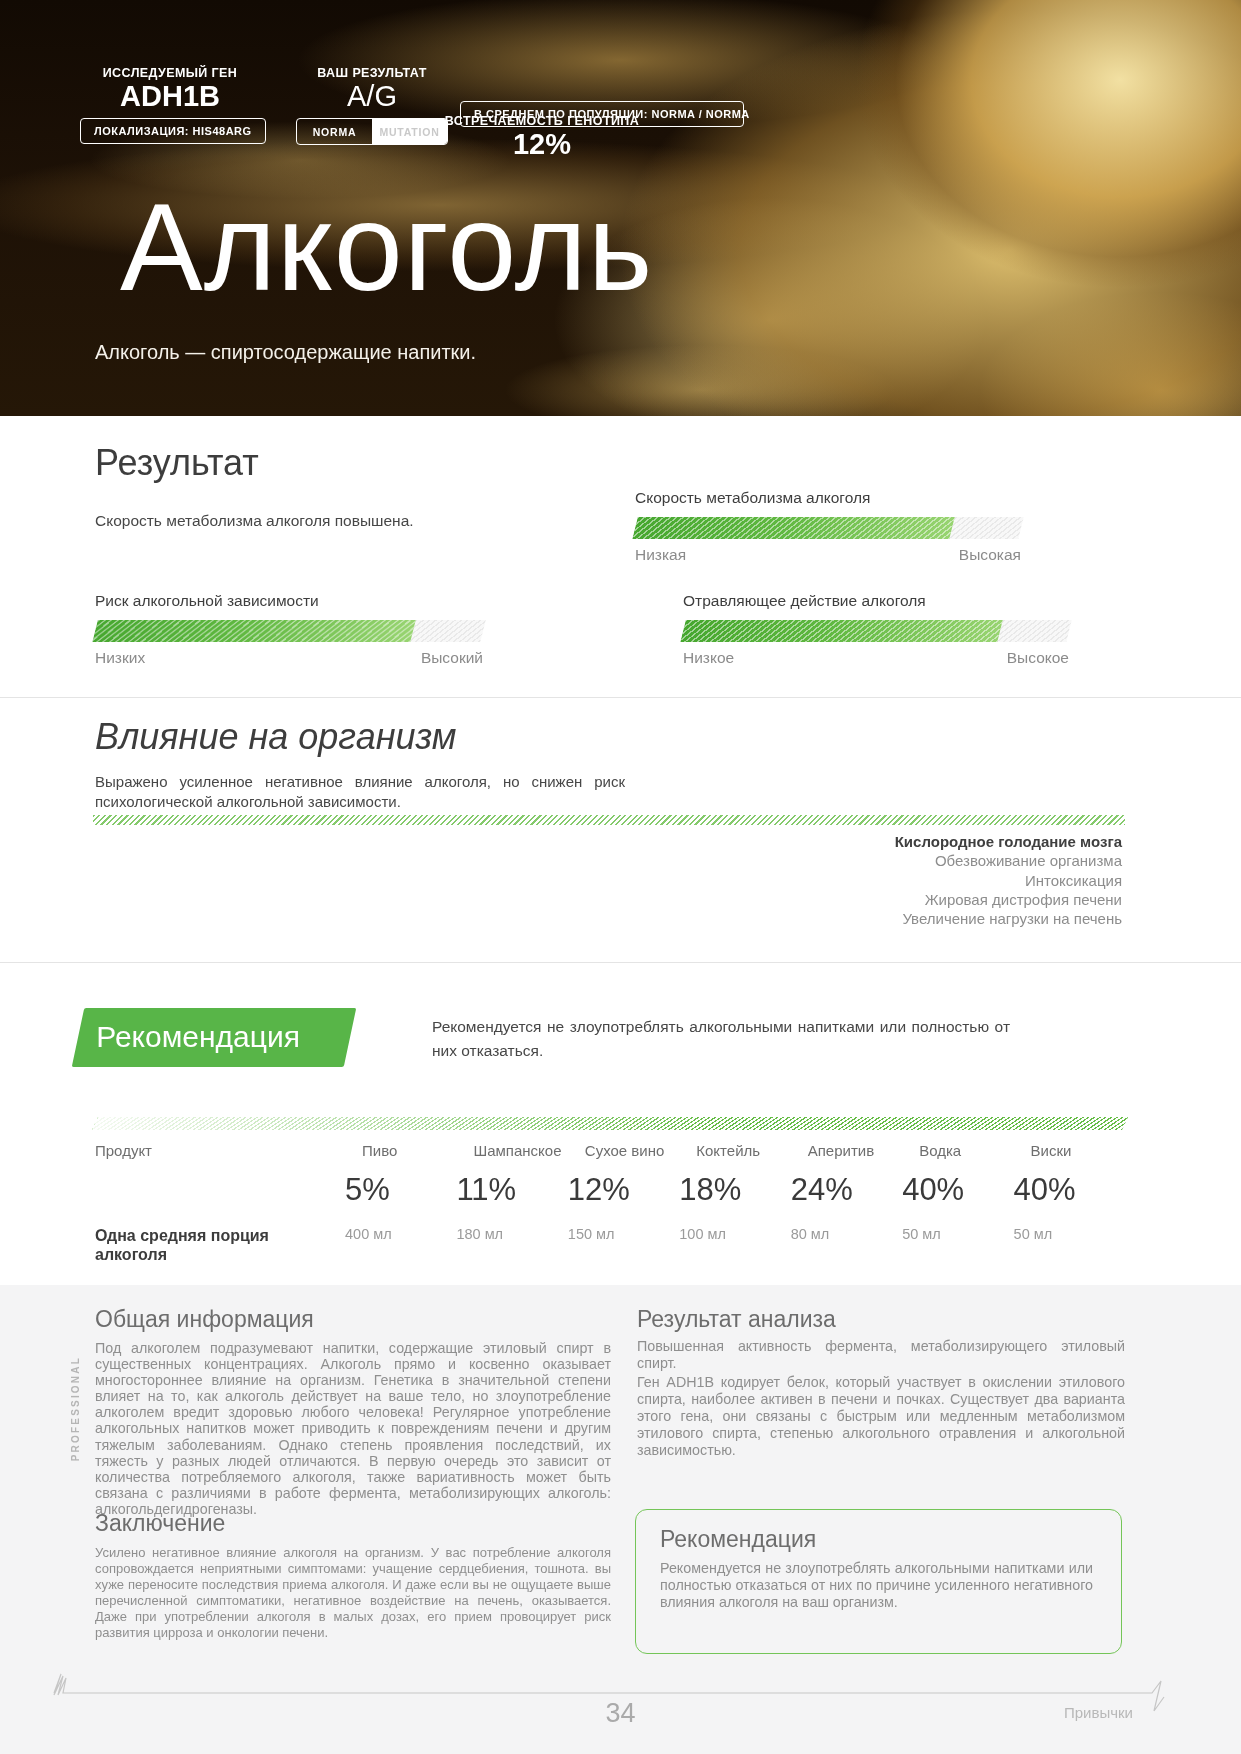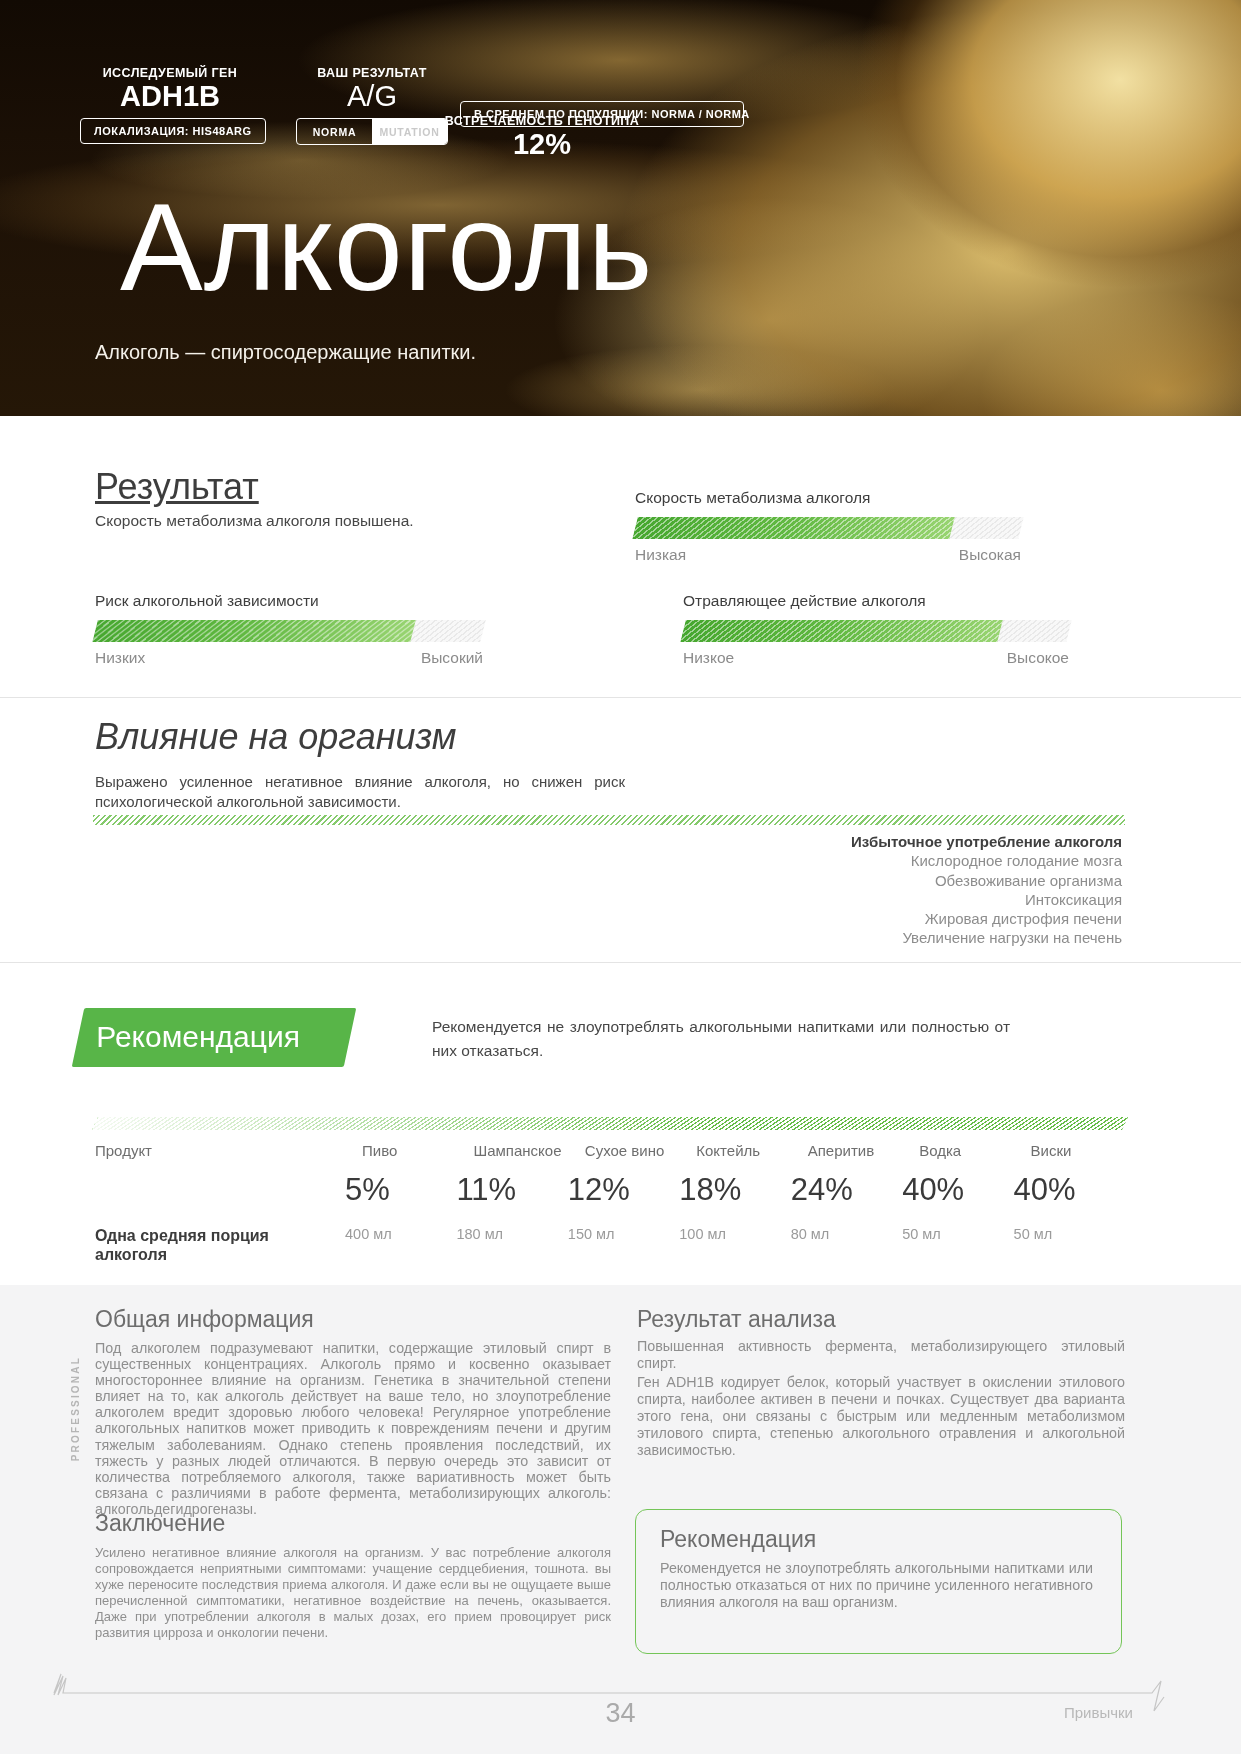--- a/index.html
+++ b/index.html
@@ -33,21 +33,21 @@
   .toggle { display:flex; width:152px; height:27px; margin:9px auto 0; border:1px solid #ffffff; border-radius:4px; overflow:hidden; }
   .toggle-seg { flex:1; display:flex; align-items:center; justify-content:center; font-size:10.5px; font-weight:700; letter-spacing:.8px; }
   .toggle-seg.active { color:#ffffff; background:transparent; }
   .toggle-seg.inactive { background:#ffffff; color:#c9c9c9; }
   .hero-title { position:absolute; left:90px; top:185px; font-size:124px; line-height:1; font-weight:400;
     color:#ffffff; letter-spacing:1px;margin-left:30px; }
   .hero-subtitle { position:absolute; left:95px; top:341px; font-size:20px; font-weight:400; color:#f4f1ea; }
 
   
   .h-section { position:absolute; font-size:36px; font-weight:400; color:#3d3d3d; }
-  #result-heading { left:95px; top:466px;text-decoration:underline; }
+  #result-heading { left:95px; top:442px; }
   #result-summary { position:absolute; left:95px; top:512px; font-size:15.5px; color:#474747; }
 
   .bargroup { position:absolute; }
   .bg-0 { left:635px; top:489px; width:386px; }
   .bg-1 { left:95px;  top:592px; width:388px; }
   .bg-2 { left:635px; top:592px; width:386px;margin-left:48px; }
   .bar-label { font-size:15.5px; color:#3e3e3e; margin-bottom:10px; }
   .bar-track { position:relative; height:22px; transform:skewX(-14deg); overflow:hidden;
     background:repeating-linear-gradient(135deg,#e9e9e9 0 1.5px,#f8f8f8 1.5px 4.5px); }
   .bar-fill { position:absolute; left:0; top:0; bottom:0;
@@ -179,21 +179,20 @@
     </div>
   </div>
 
   <div class="rule" style="top:697px"></div>
 
   <h2 class="h-section" id="influence-heading">Влияние на организм</h2>
   <p id="influence-text">Выражено усиленное негативное влияние алкоголя, но снижен риск психологической алкогольной зависимости.</p>
   <div class="gstripes" id="gstripes-1"></div>
 
   <div class="effects">
-    <span class="eff-item">Избыточное употребление алкоголя</span>
     <span class="eff-item">Кислородное голодание мозга</span>
     <span class="eff-item">Обезвоживание организма</span>
     <span class="eff-item">Интоксикация</span>
     <span class="eff-item">Жировая дистрофия печени</span>
     <span class="eff-item">Увеличение нагрузки на печень</span>
   </div>
 
   <div class="rule" style="top:962px"></div>
 
   <div class="rec-banner">

